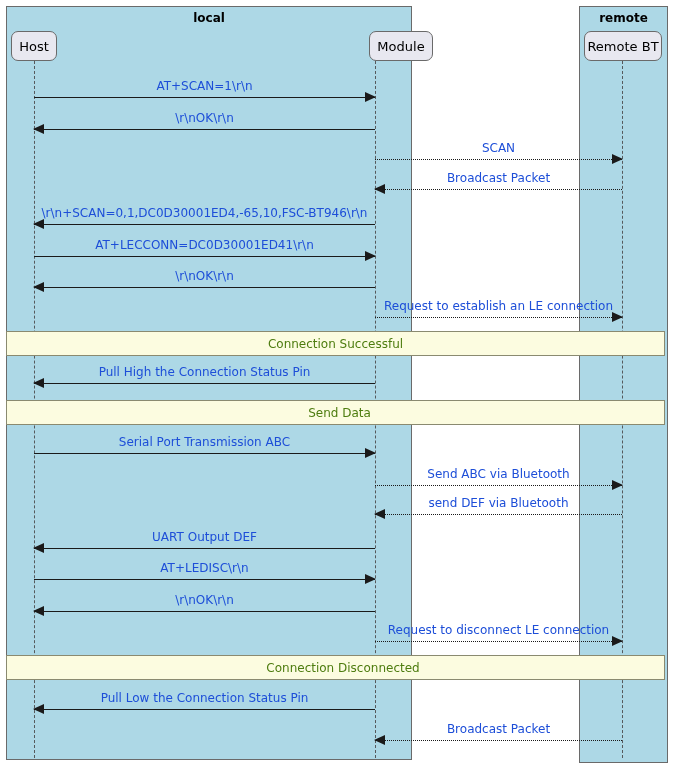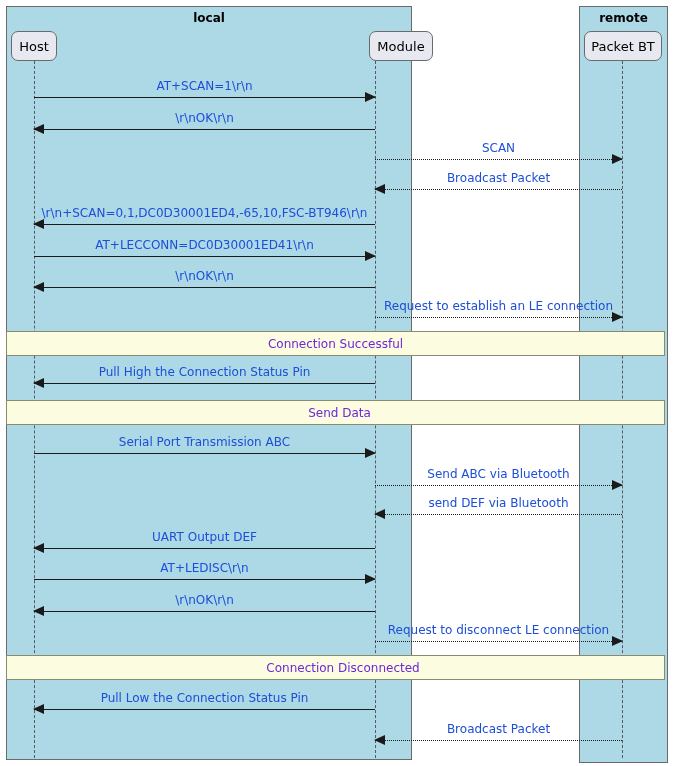--- a/index.html
+++ b/index.html
@@ -109,21 +109,21 @@
   .note {
     position: absolute;
     background: #FCFCE0;
     border: 1px solid #8a8a70;
     box-sizing: border-box;
     height: 25px;
     display: flex;
     align-items: center;
     justify-content: center;
     font-size: 12px;
-    color: #6d28d9;
+    color: #4d7c0f;
     font-family: "DejaVu Sans", sans-serif;
   }
 </style>
 </head>
 <body>
 
 <div id="diagram">
 
   <div class="group-box" id="group-local" style="left: 6px; top: 6px; width: 406px; height: 754px;">
     <div class="group-title">local</div>
@@ -136,21 +136,21 @@
   <div class="lifeline" id="lifeline-module" style="left: 375px; top: 61px; height: 697px;"></div>
   <div class="lifeline" id="lifeline-remote" style="left: 622px; top: 61px; height: 697px;"></div>
 
   <div class="participant" id="participant-host" style="left: 11px; top: 31px; width: 46px;">
     <span>Host</span>
   </div>
   <div class="participant" id="participant-module" style="left: 343px; top: 31px; width: 64px; margin-left: 26px;">
     <span>Module</span>
   </div>
   <div class="participant" id="participant-remote" style="left: 584px; top: 31px; width: 78px;">
-    <span>Packet BT</span>
+    <span>Remote BT</span>
   </div>
 
   <div id="dynamic-layer">
       <div class="msg" style="left: 34px; top: 97px; width: 341px;">
         <div class="line"></div>
         <div class="arrowhead right"></div>
         <div class="label">AT+SCAN=1\r\n</div>
       </div>
       <div class="msg" style="left: 34px; top: 129px; width: 341px;">
         <div class="line"></div>

